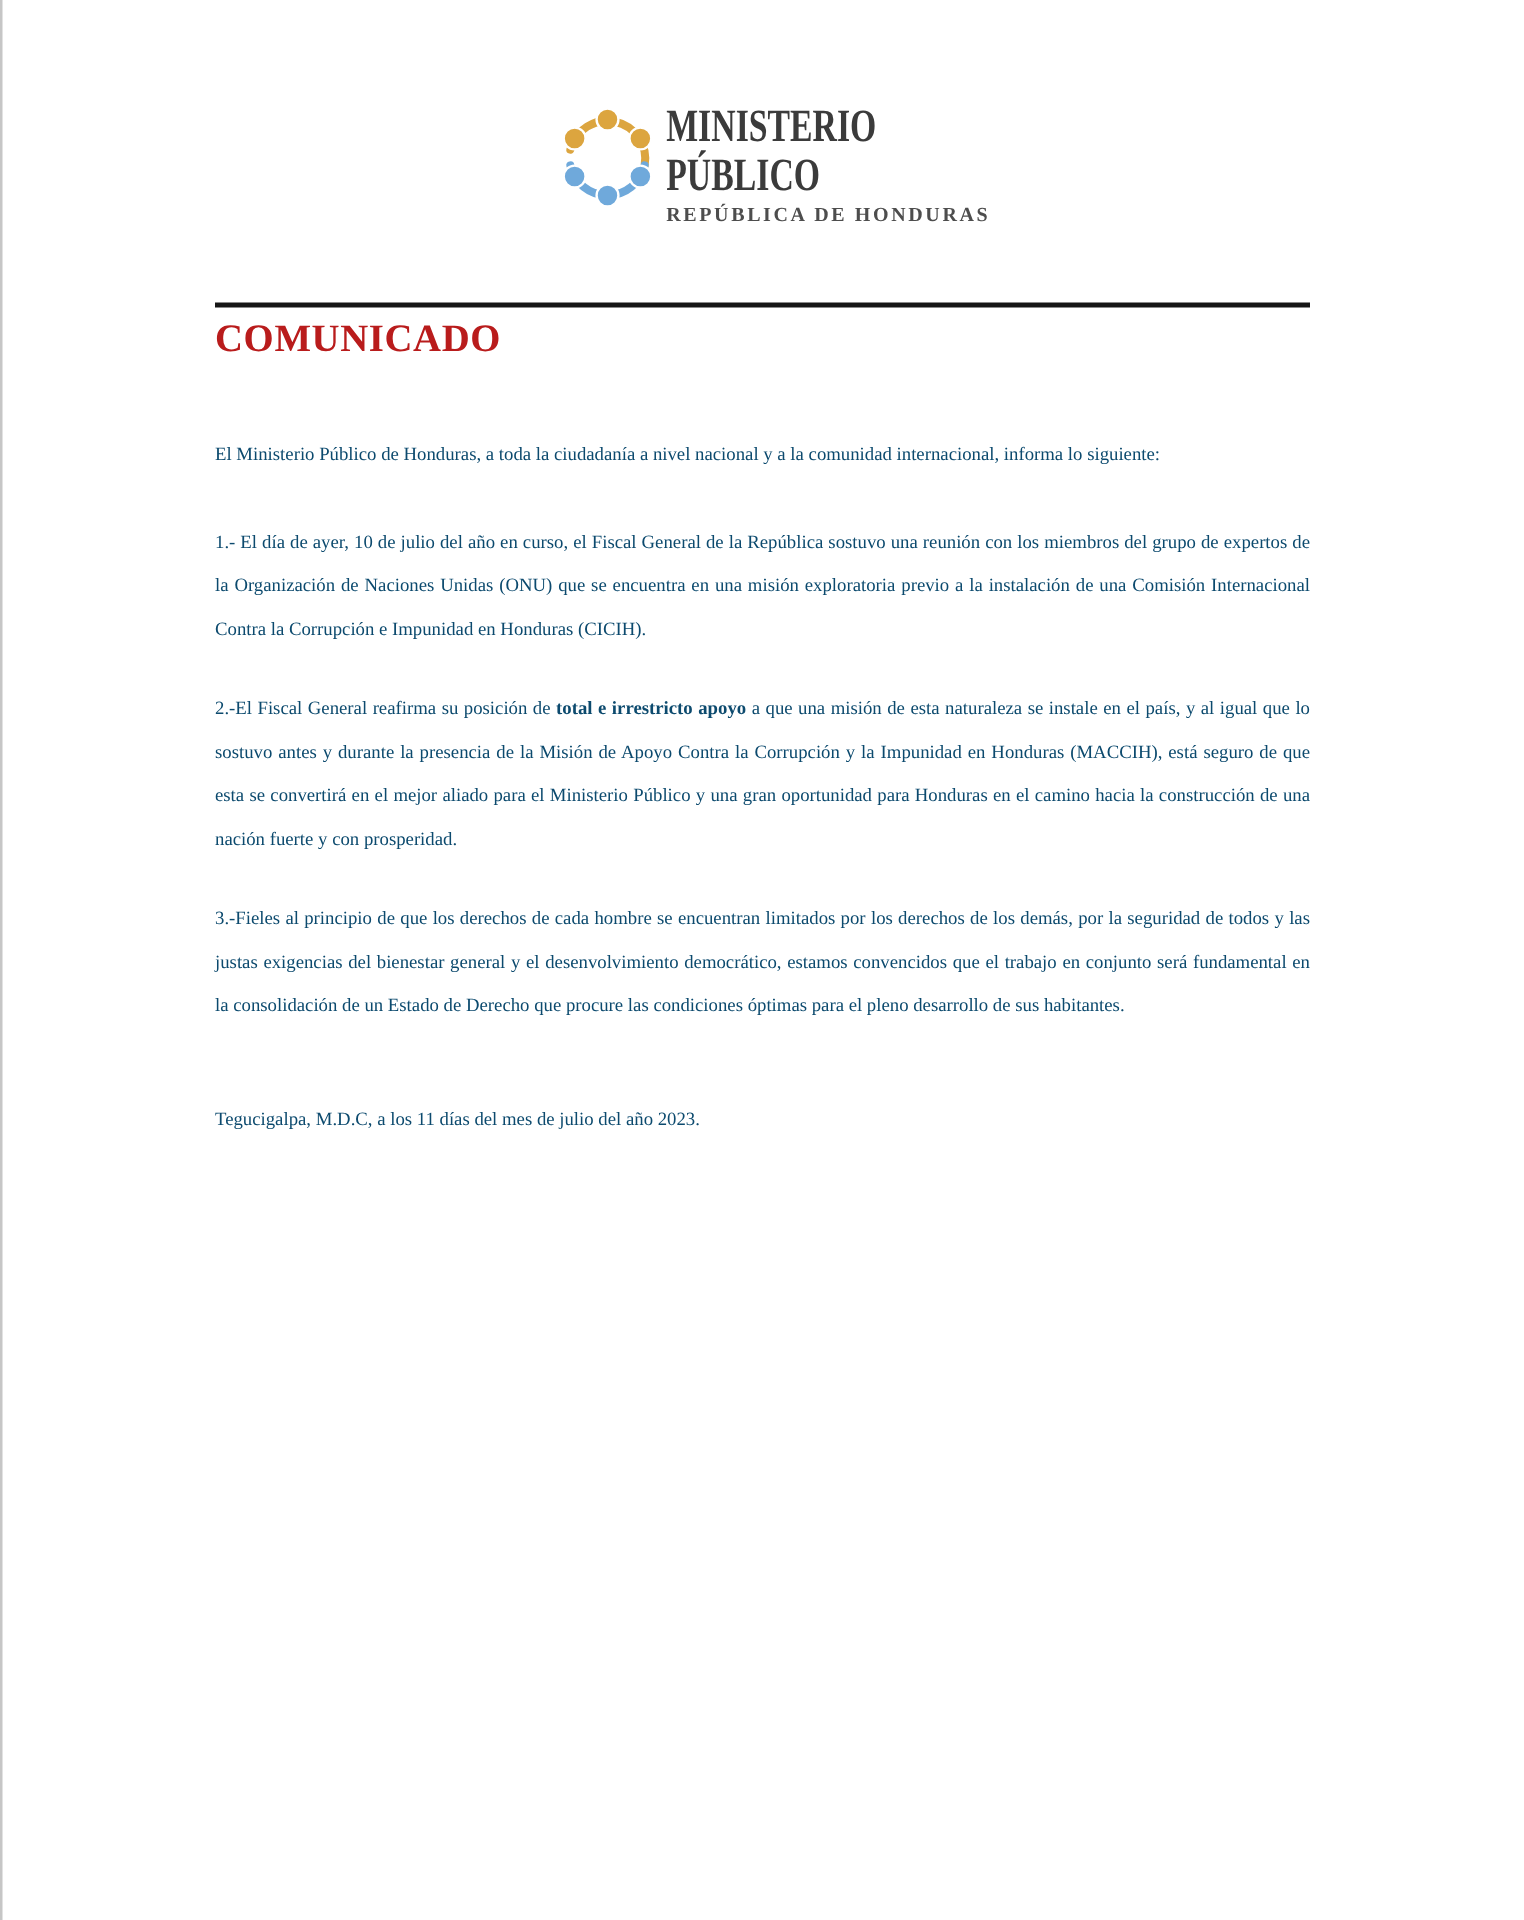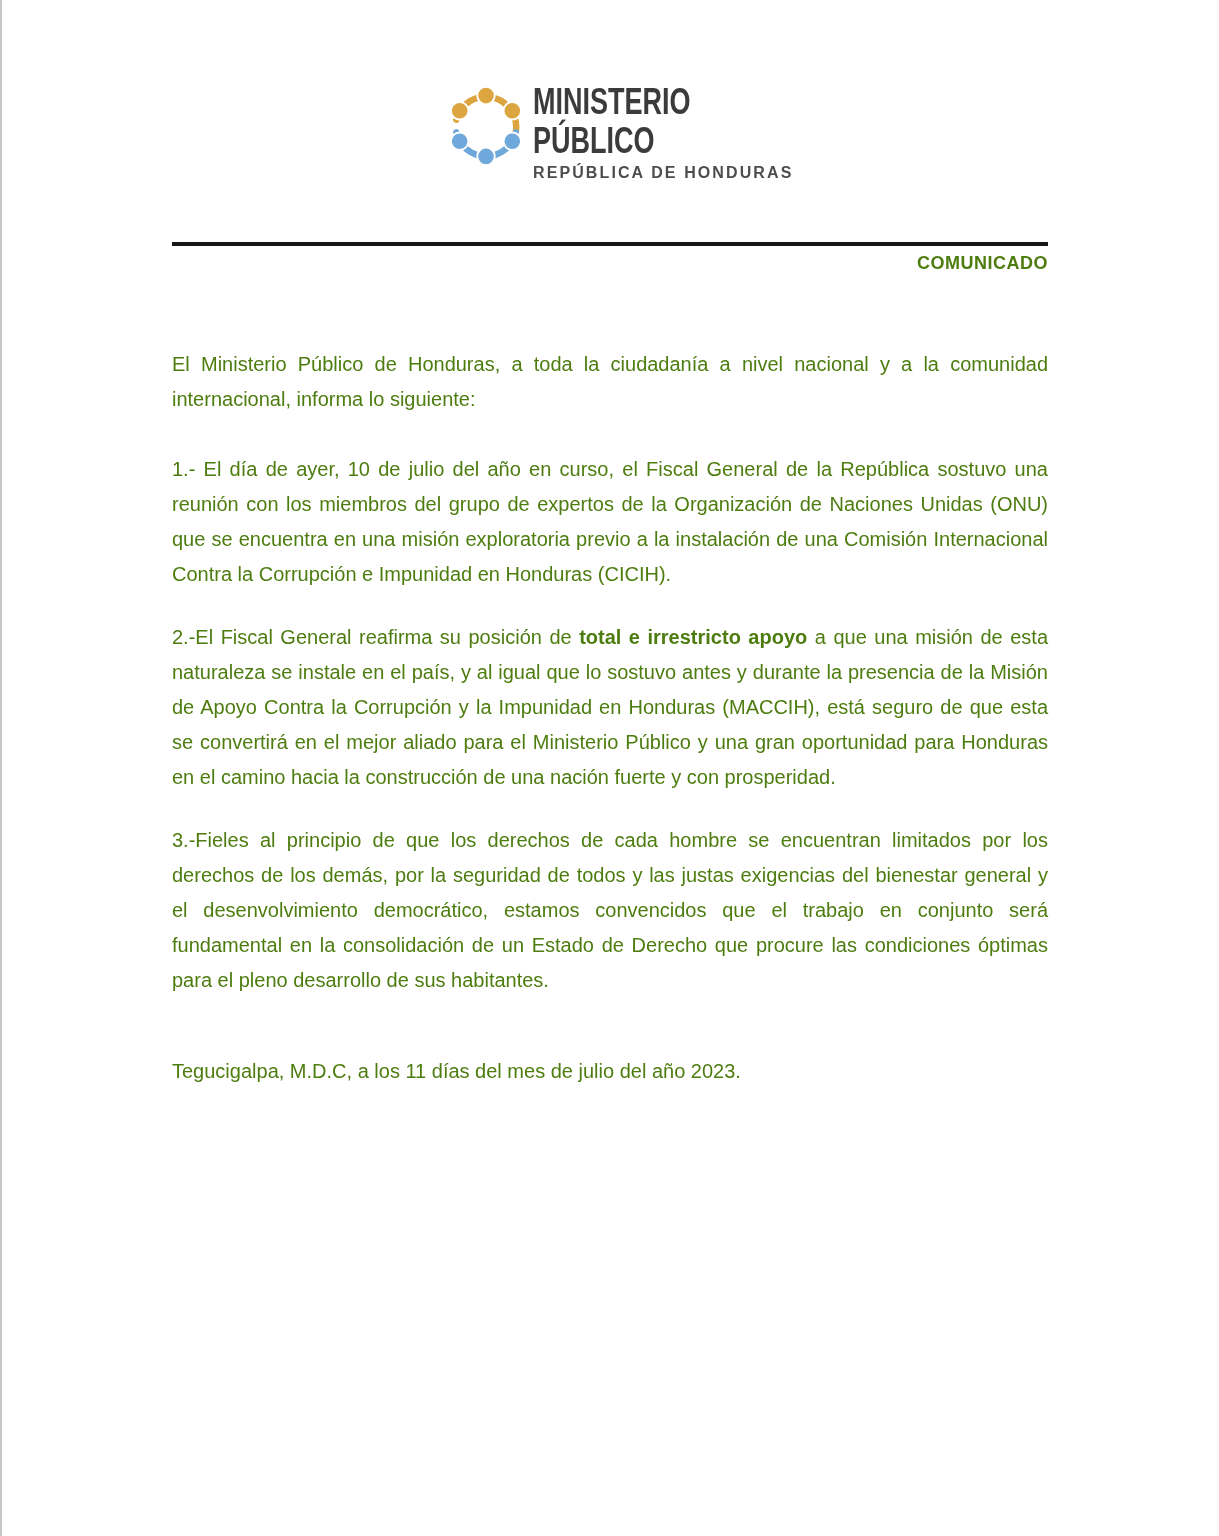--- a/index.html
+++ b/index.html
@@ -2,21 +2,21 @@
 <html><head>
 <meta charset="utf-8">
 <style>
   html, body { margin: 0; padding: 0; background: #ffffff; }
   .page {
     position: relative;
     width: 1219px;
     height: 1536px;
     background: #ffffff;
     overflow: hidden;
-    font-family: Liberation Sans, sans-serif;
+    font-family: Liberation Serif, serif;
   }
   .scan-edge {
     position: absolute;
     left: 0; top: 0;
     width: 2px; height: 100%;
     background: #c6c6c6;
   }
   
   .logo-mark {
     position: absolute;
@@ -52,34 +52,34 @@
     position: absolute;
     left: 172px; top: 242px;
     width: 876px; height: 4px;
     background: #161616;
   }
   .doc-title {
     position: absolute;
     left: 172px; top: 253px;
     width: 876px;
     margin: 0;
-    text-align: right;
-    font-size: 18px;
+    text-align: left;
+    font-size: 31px;
     font-weight: bold;
     letter-spacing: 0.5px;
-    color: #4d7c0f;
+    color: #b91c1c;
   }
   
   .doc-body {
     position: absolute;
     left: 172px; top: 347px;
     width: 876px;
-    font-size: 20px;
+    font-size: 15px;
     line-height: 35px;
-    color: #4d7c0f;
+    color: #0c4a6e;
     text-align: justify;
     text-align-last: left;
   }
   .doc-body p { margin: 0 0 28px 0; }
   .doc-body p.intro { margin-bottom: 35px; }
   .doc-body p.dateline {
     padding-top: 28px;
     margin-bottom: 0;
     text-align: center;
   }

